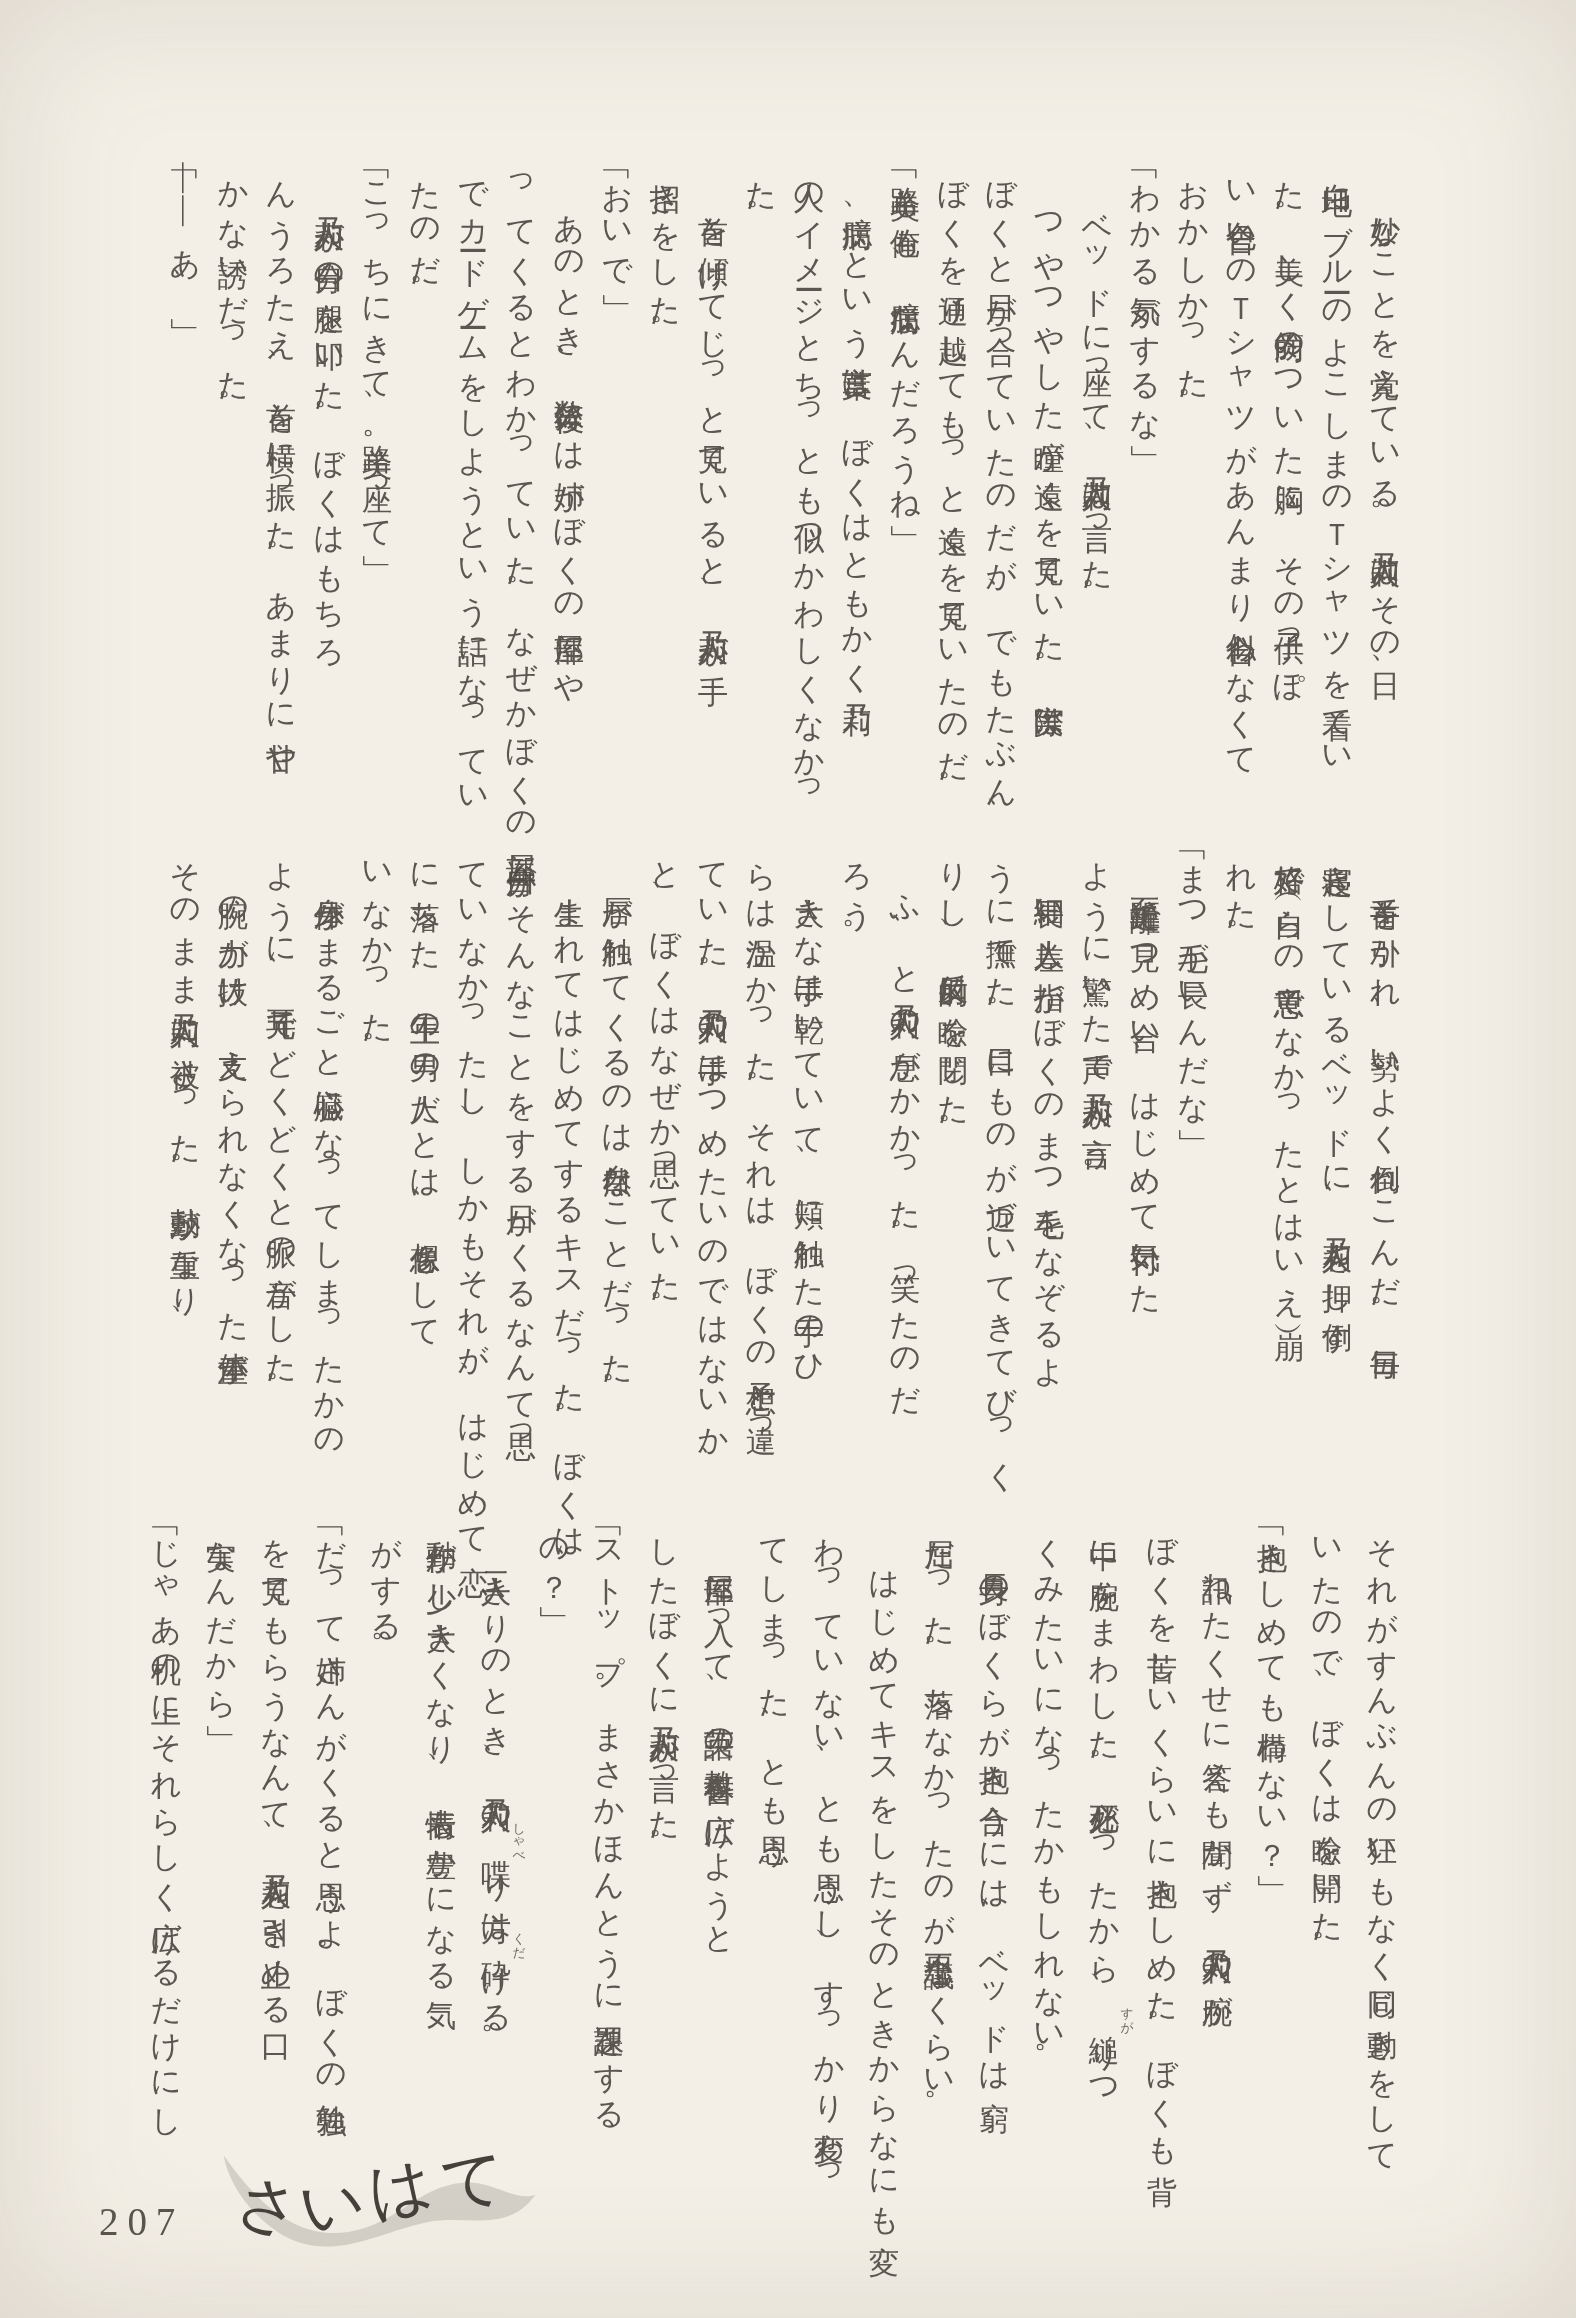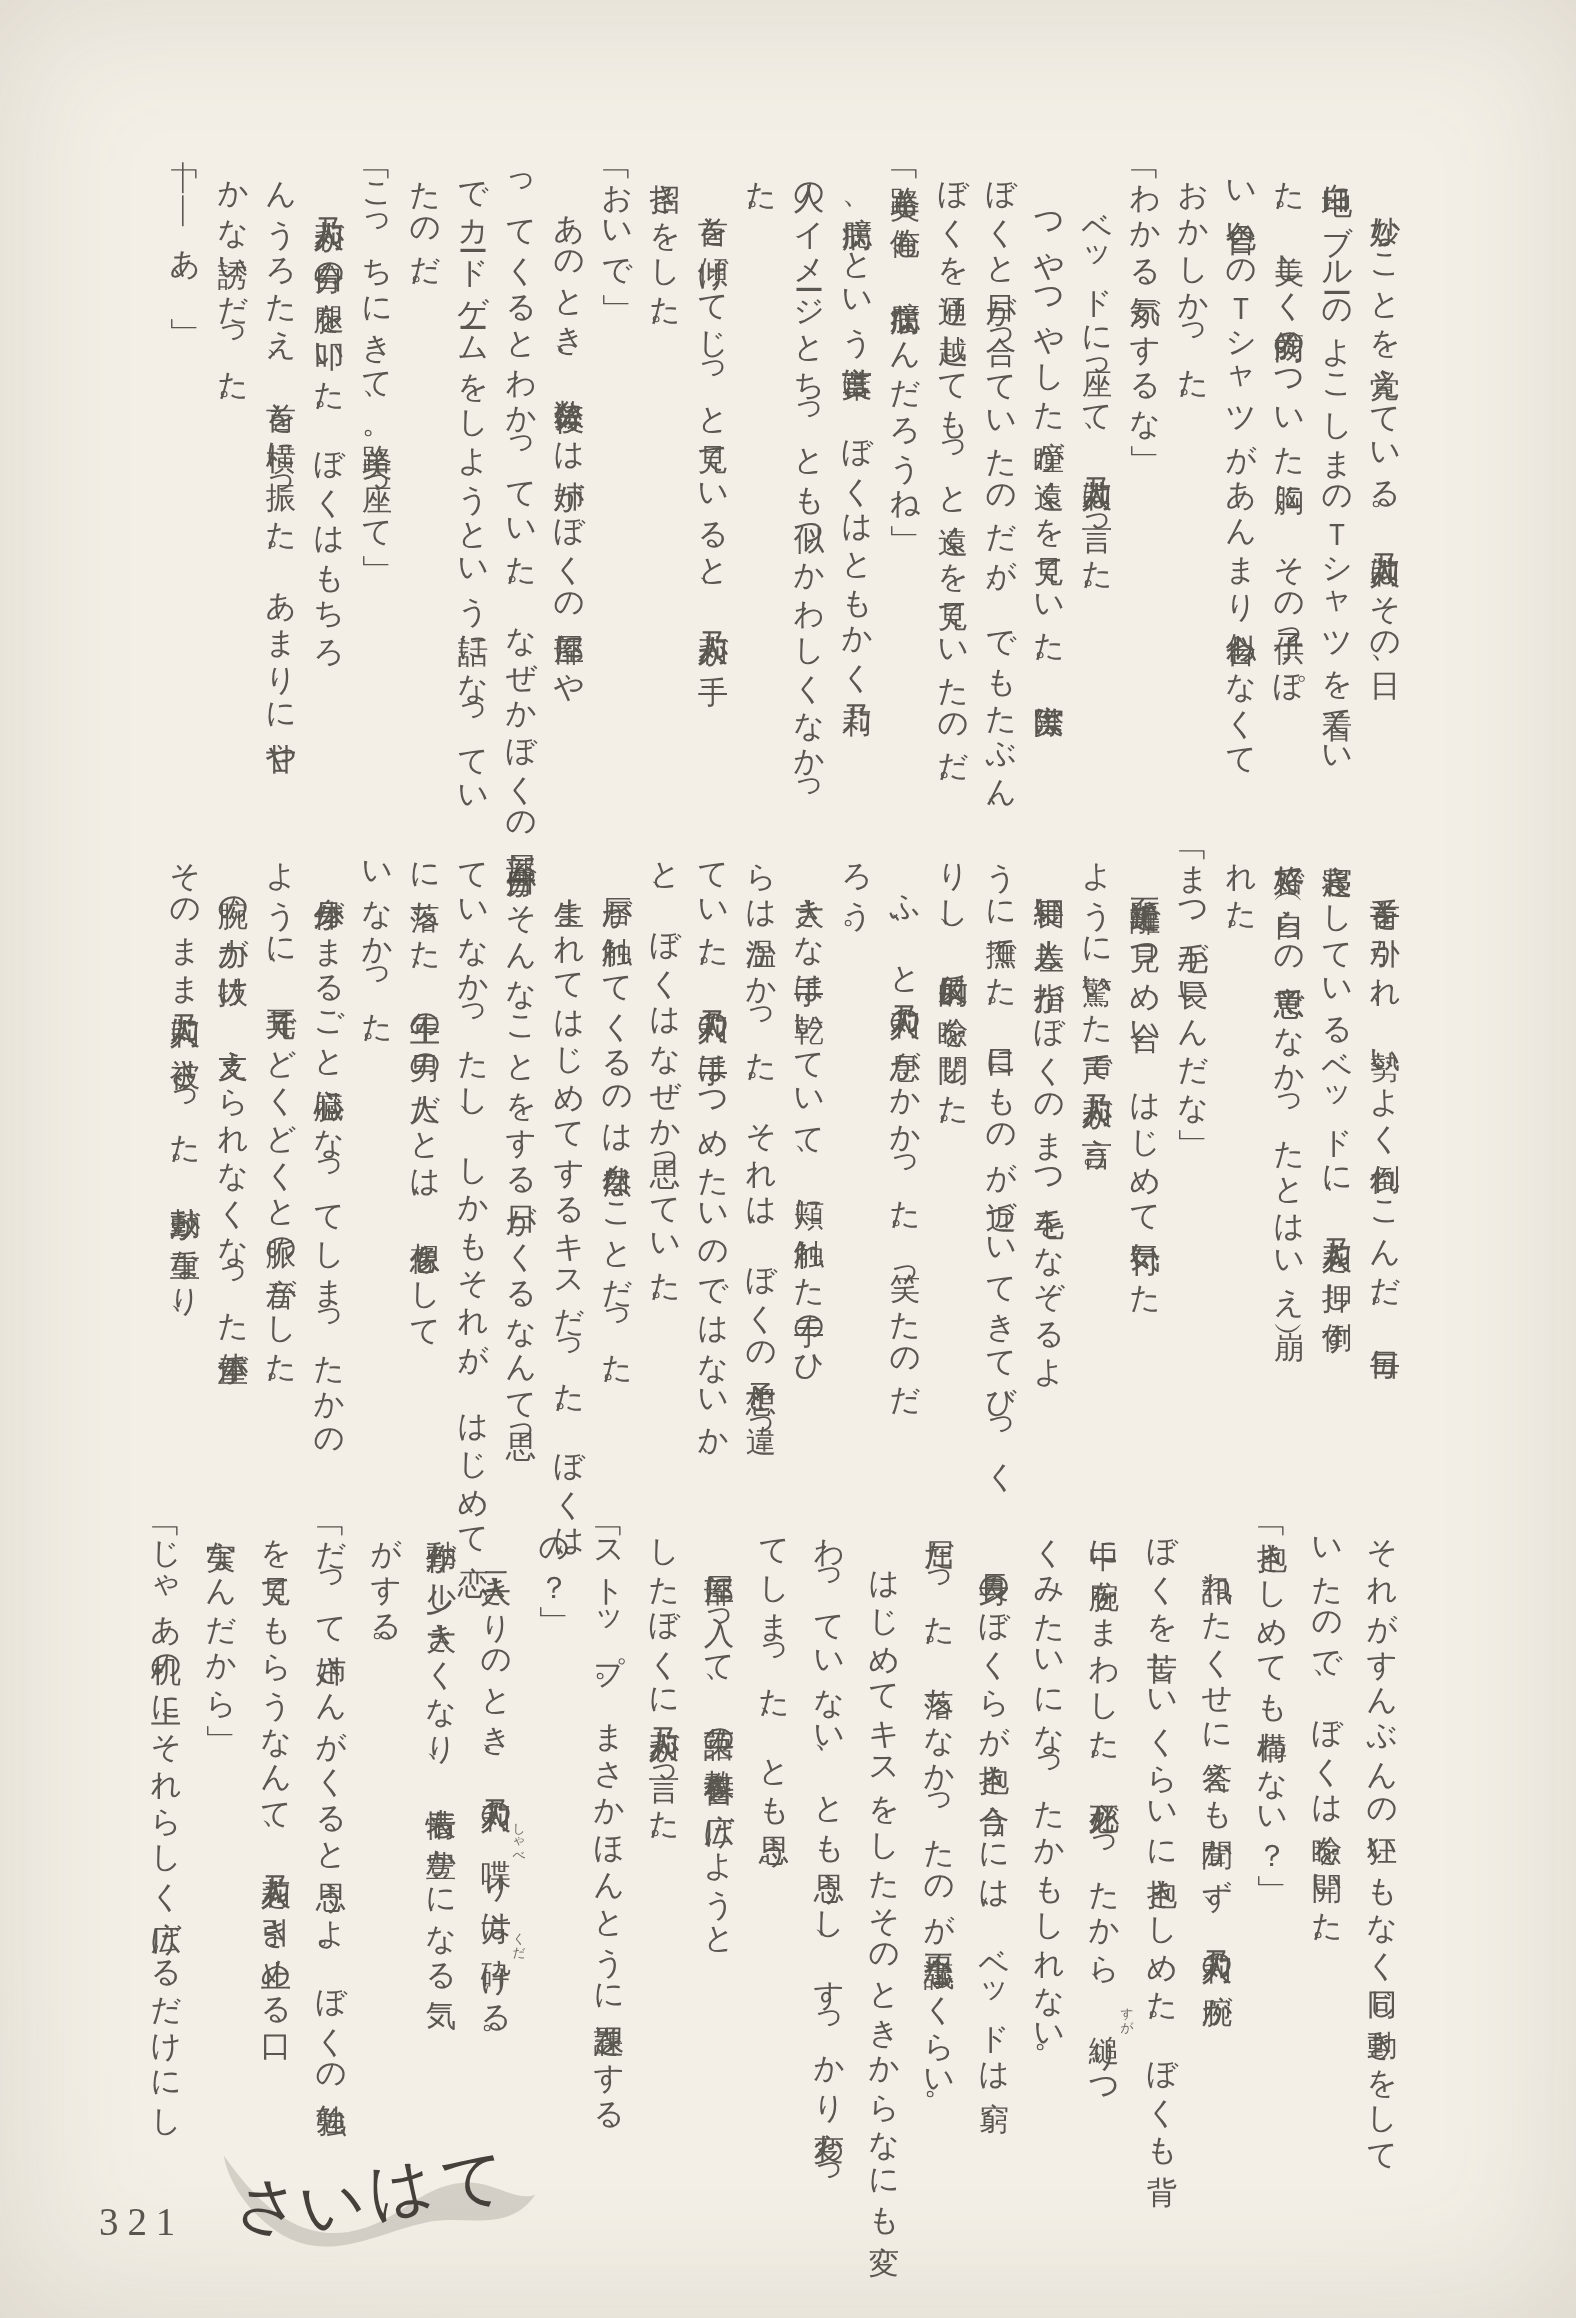--- a/index.html
+++ b/index.html
@@ -154,21 +154,21 @@
       <div class="col">の？」</div>
       <div class="col">　二人きりのとき、乃莉人の<ruby>喋<rt>しゃべ</rt></ruby>り方は<ruby>砕<rt>くだ</rt></ruby>ける。</div>
       <div class="col">動作が少し大きくなり、表情も豊かになる気</div>
       <div class="col">がする。</div>
       <div class="col">「だって姉さんがくると思うよ。ぼくの勉強</div>
       <div class="col">を見てもらうなんて、乃莉人を引き止める口</div>
       <div class="col">実なんだから」</div>
       <div class="col">「じゃあ机の上にそれらしく広げるだけにし</div>
     </div>
 
-  <div class="footer-pageno">321</div>
+  <div class="footer-pageno">207</div>
 
   <svg class="chapter-title-svg" viewBox="0 0 420 180" xmlns="http://www.w3.org/2000/svg">
     <path d="M 55 42
              C 90 92, 130 128, 182 120
              C 232 112, 252 74, 298 70
              C 328 67, 352 90, 372 82
              C 344 122, 302 102, 262 110
              C 212 120, 162 154, 110 120
              C 80 100, 60 70, 55 42 Z" fill="#aaa59b" opacity="0.42"></path>
     <path id="title-baseline" d="M 66 108 Q 130 126, 200 106 T 368 86" fill="none"></path>

